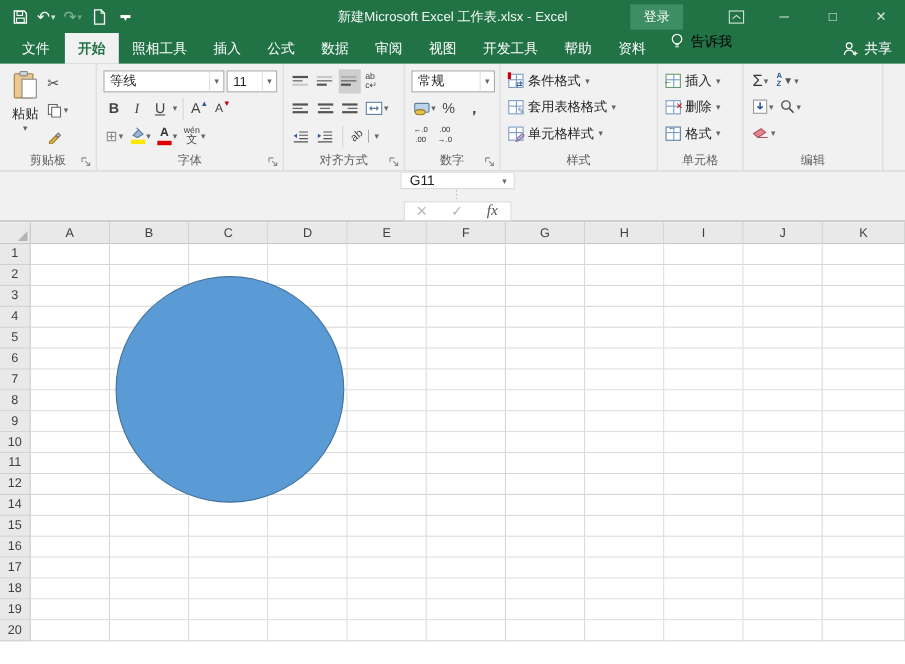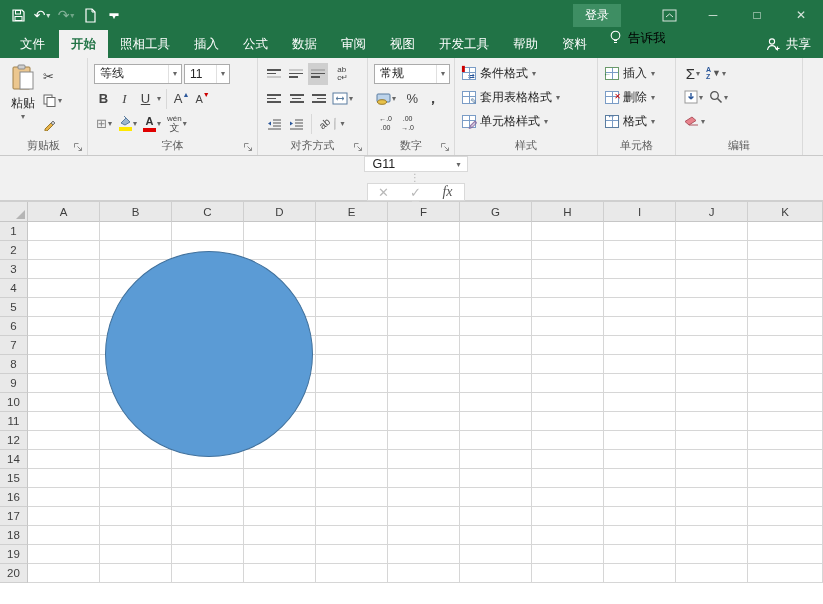--- a/index.html
+++ b/index.html
@@ -29,21 +29,21 @@
   .tabbar-spacer{ flex:1; }
   .tellme{ color:#000000; display:flex; align-items:flex-start; gap:6px; padding:0 10px; font-size:12.5px; }
   .share{ color:#fff; display:flex; align-items:center; gap:5px; padding:0 12px; font-size:12.5px; }
 
   
   .ribbon{ height:98px; background:var(--ribbon); border-bottom:1px solid #c9c9c9; display:flex; align-items:stretch; overflow:hidden; }
   .group{ position:relative; border-right:1px solid #dadada; padding:3px 3px 17px 3px; flex:none; }
   .group-label{ position:absolute; bottom:2px; left:0; right:0; text-align:center; font-size:11px; color:#5e5e5e; }
   .launcher{ position:absolute; bottom:2px; right:3px; width:11px; height:11px; color:#8a8a8a; }
   .rrow{ display:flex; align-items:center; gap:2px; height:25px; padding-left:3px; }
-  .rbtn{ display:flex; align-items:center; justify-content:flex-end; gap:1px; height:22px; min-width:20px; padding:0 2px; color:#444; }
+  .rbtn{ display:flex; align-items:center; justify-content:flex-start; gap:1px; height:22px; min-width:20px; padding:0 2px; color:#444; }
   .rbtn .caret, .caret{ font-size:8px; color:#666; }
   .combo{ background:#fff; border:1px solid #ababab; height:20px; display:flex; align-items:center; font-size:12px; padding-left:5px; }
   .combo .caret{ margin-left:auto; padding:0 4px; border-left:1px solid #e0e0e0; height:100%; display:flex; align-items:center; }
   .vdiv{ width:1px; height:20px; background:#d8d8d8; margin:0 3px; }
 
   
   .g-clip{ width:88px; display:flex; }
   .paste-big{ width:40px; display:flex; flex-direction:column; align-items:center; padding-top:3px; }
   .paste-big .lbl{ margin-top:4px; font-size:12px; }
   .clip-col{ display:flex; flex-direction:column; justify-content:flex-start; gap:4px; padding-top:5px; }
@@ -117,20 +117,21 @@
     <span class="qat-btn">↶<span class="caret">▾</span></span>
     <span class="qat-btn dim">↷<span class="caret">▾</span></span>
     <span class="qat-btn">
       <svg width="13" height="15" viewBox="0 0 13 15">
           <path d="M2 1h6l3 3v10H2z" fill="none" stroke="#fff" stroke-width="1.2"></path>
           <path d="M8 1v3h3" fill="none" stroke="#fff"></path>
         </svg>
     </span>
     <span class="qat-btn" style="flex-direction:column;line-height:4px;font-size:9px;">▬<span style="font-size:8px;">▾</span></span>
   </div>
+  <div class="win-title">新建Microsoft Excel 工作表.xlsx  -  Excel</div>
   <div class="tb-right">
     <span class="signin">登录</span>
     <span class="winbtn">
       <svg width="15" height="13" viewBox="0 0 15 13">
           <rect x="1" y="1" width="13" height="11" fill="none" stroke="#d9e6de"></rect>
           <path d="M4 8l3.5-3L11 8" fill="none" stroke="#d9e6de"></path>
         </svg>
     </span>
     <span class="winbtn">─</span>
     <span class="winbtn">□</span>
@@ -202,21 +203,21 @@
     <span class="launcher">
         <svg width="10" height="10" viewBox="0 0 10 10">
           <path d="M1.5 1.5h4M1.5 1.5v4" stroke="#8a8a8a" fill="none"></path>
           <path d="M4.5 4.5l4 4M8.5 5.5v3h-3" stroke="#8a8a8a" fill="none"></path>
         </svg>
       </span>
   </div>
 
   <div class="group" style="width:170px;">
     <div class="rrow">
-      <span class="combo" style="width:88px;">
+      <span class="combo" style="width:110px;">
           <span>等线</span>
           <span class="caret">▾</span>
         </span>
       <span class="combo" style="width:46px;">
           <span>11</span>
           <span class="caret">▾</span>
         </span>
     </div>
     <div class="rrow">
       <span class="fbtn bold">B</span>

